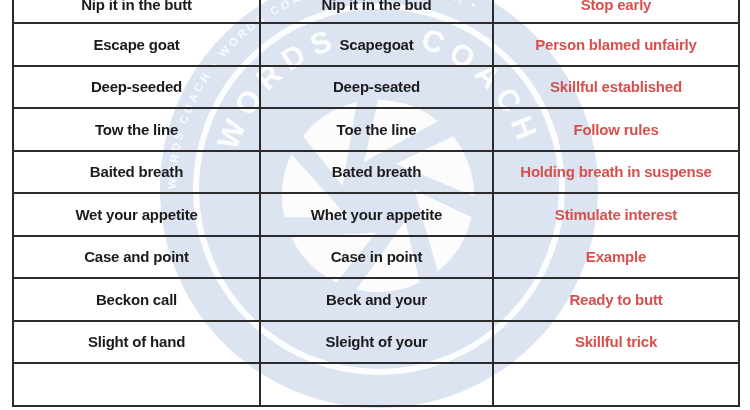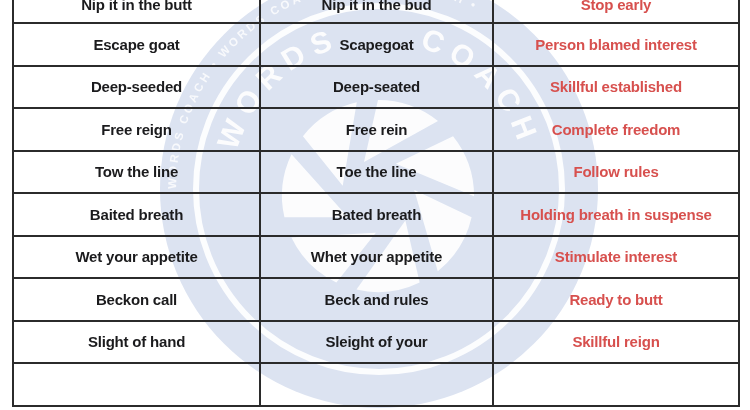--- a/index.html
+++ b/index.html
@@ -78,56 +78,56 @@
     </colgroup>
     <tbody>
         <tr class="first">
           <td class="phrase">Nip it in the butt</td>
           <td class="phrase">Nip it in the bud</td>
           <td class="meaning">Stop early</td>
         </tr>
         <tr>
           <td class="phrase">Escape goat</td>
           <td class="phrase">Scapegoat</td>
-          <td class="meaning">Person blamed interest</td>
+          <td class="meaning">Person blamed unfairly</td>
         </tr>
         <tr>
           <td class="phrase">Deep-seeded</td>
           <td class="phrase">Deep-seated</td>
           <td class="meaning">Skillful established</td>
-        </tr>
-        <tr>
-          <td class="phrase">Free reign</td>
-          <td class="phrase">Free rein</td>
-          <td class="meaning">Complete freedom</td>
         </tr>
         <tr>
           <td class="phrase">Tow the line</td>
           <td class="phrase">Toe the line</td>
           <td class="meaning">Follow rules</td>
         </tr>
         <tr>
           <td class="phrase">Baited breath</td>
           <td class="phrase">Bated breath</td>
           <td class="meaning">Holding breath in suspense</td>
         </tr>
         <tr>
           <td class="phrase">Wet your appetite</td>
           <td class="phrase">Whet your appetite</td>
           <td class="meaning">Stimulate interest</td>
         </tr>
         <tr>
+          <td class="phrase">Case and point</td>
+          <td class="phrase">Case in point</td>
+          <td class="meaning">Example</td>
+        </tr>
+        <tr>
           <td class="phrase">Beckon call</td>
-          <td class="phrase">Beck and rules</td>
+          <td class="phrase">Beck and your</td>
           <td class="meaning">Ready to butt</td>
         </tr>
         <tr>
           <td class="phrase">Slight of hand</td>
           <td class="phrase">Sleight of your</td>
-          <td class="meaning">Skillful reign</td>
+          <td class="meaning">Skillful trick</td>
         </tr>
         <tr class="partial">
           <td class="phrase"></td>
           <td class="phrase"></td>
           <td class="meaning"></td>
         </tr>
       </tbody>
   </table>
 
 </div>

